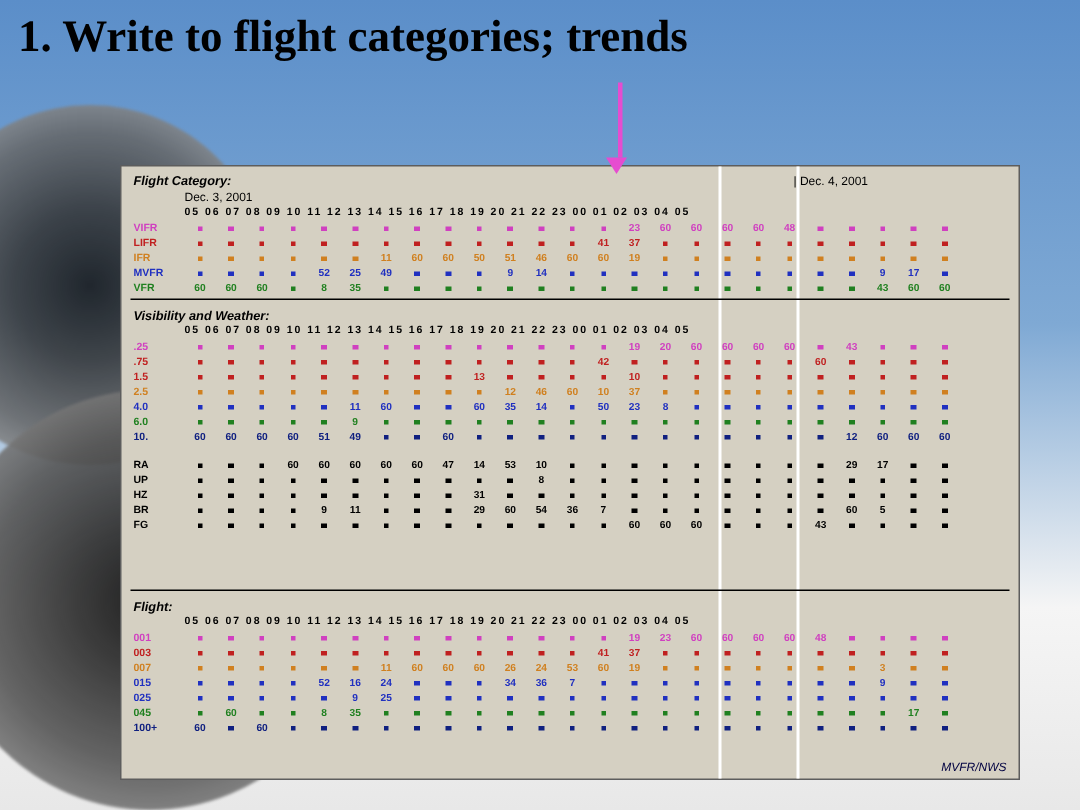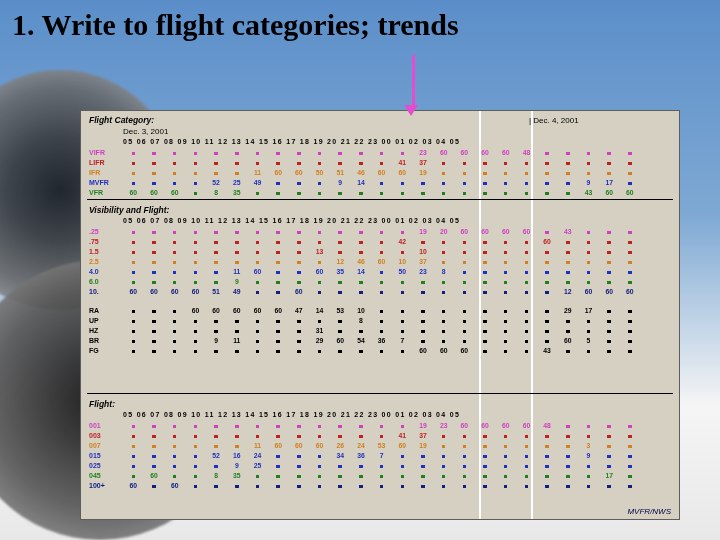--- a/index.html
+++ b/index.html
@@ -195,21 +195,21 @@
           <div class="cell"><span class="sq sq-g"></span></div>
           <div class="cell"><span class="sq sq-g"></span></div>
           <div class="cell c-green">43</div>
           <div class="cell c-green">60</div>
           <div class="cell c-green">60</div>
         </div>
       </div>
     </div>
   <div class="hr" style="top:88px"></div>
 
-  <div class="section-label" style="top:94px">Visibility and Flight:</div>
+  <div class="section-label" style="top:94px">Visibility and Weather:</div>
   <div class="hours" style="top:106px">05 06 07 08 09 10 11 12 13 14 15 16 17 18 19 20 21 22 23 00 01 02 03 04 05</div>
   <div id="viswx-rows">
       <div class="row" style="top: 116px;">
         <div class="row-label c-magenta">.25</div>
         <div class="cells">
           <div class="cell"><span class="sq sq-m"></span></div>
           <div class="cell"><span class="sq sq-m"></span></div>
           <div class="cell"><span class="sq sq-m"></span></div>
           <div class="cell"><span class="sq sq-m"></span></div>
           <div class="cell"><span class="sq sq-m"></span></div>

